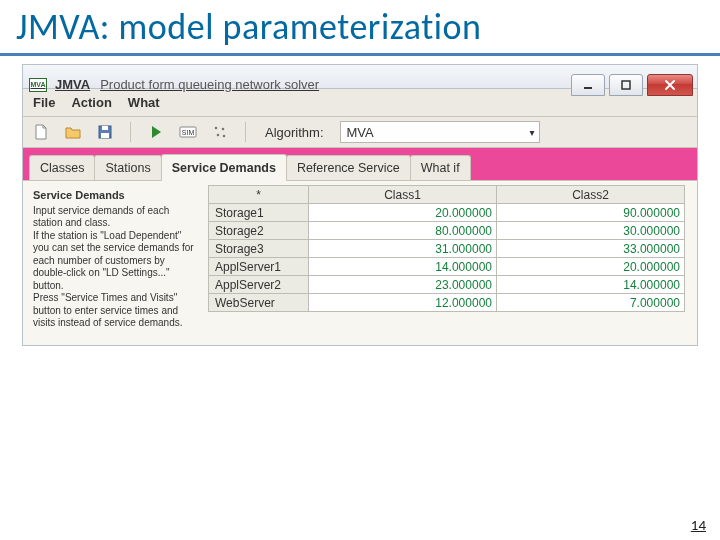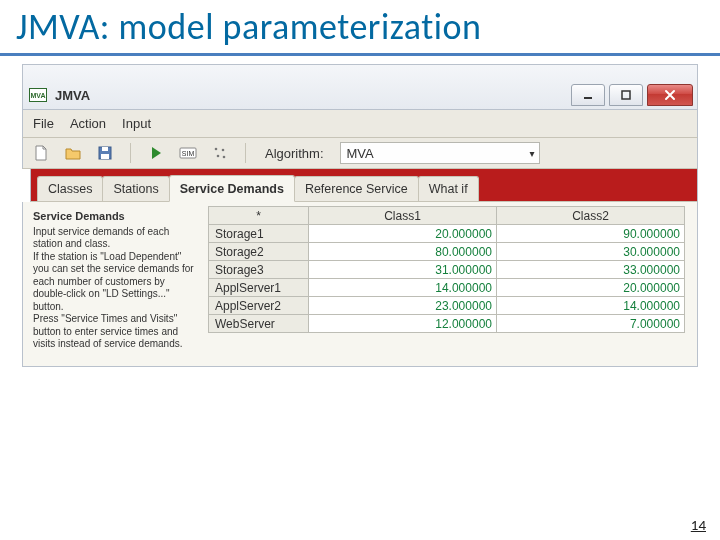--- a/index.html
+++ b/index.html
@@ -29,25 +29,26 @@
     margin: 6px 22px 0 22px;
     border: none;
   }
   
   .titlebar {
     display: flex;
     align-items: center;
     background: linear-gradient(#f4f6f9, #e6eaf0);
     border: 1px solid #b9c1cc;
     border-bottom: 1px solid #b9c1cc;
-    height: 46px;
+    height: 25px;
     font-family: "Segoe UI", Tahoma, Arial, sans-serif;
     font-size: 13px;
     color: #333;
     padding: 16px 4px 0 6px;
+    text-decoration: underline;
   }
   .app-icon {
     width: 18px; height: 14px;
     background: #fff;
     border: 1px solid #2d6a2d;
     margin-right: 8px;
     display: flex; align-items: center; justify-content: center;
     font-size: 7px; font-weight: bold; color: #2d6a2d;
     font-family: Arial, sans-serif;
   }
@@ -74,21 +75,21 @@
   
   .menubar {
     display:flex; gap:16px;
     background:#eceae2;
     border-left:1px solid #b9c1cc; border-right:1px solid #b9c1cc;
     border-bottom:1px solid #c7c4b7;
     padding:6px 10px;
     font-family:"Segoe UI",Tahoma,Arial,sans-serif;
     font-size:13px; color:#333;
   }
-  .menuitem { cursor:default; }
+  .menuitem { cursor:default;font-weight:bold; }
 
   
   .toolbar {
     display:flex; align-items:center; gap:12px;
     background:#eceae2;
     border-left:1px solid #b9c1cc; border-right:1px solid #b9c1cc;
     border-bottom:1px solid #c7c4b7;
     padding:4px 8px;
     font-family:"Segoe UI",Tahoma,Arial,sans-serif;
     font-size:13px;
@@ -107,28 +108,27 @@
     height:22px; width:200px;
     display:flex; align-items:center; justify-content:space-between;
     padding:0 4px 0 6px;
     font-size:13px; color:#333;
   }
   .algo-select .chev { font-size:10px; color:#333; }
 
   
   .tabstrip {
     display:flex; align-items:flex-end;
-    background:#b91c1c;
+    background:#ec4899;
     border-left:1px solid #b9c1cc; border-right:1px solid #b9c1cc;
     padding:6px 6px 0 6px;
     font-family:"Segoe UI",Tahoma,Arial,sans-serif;
     font-size:12.5px;
     border-bottom:1px solid #c7c4b7;
     gap:0;
-    margin-left:8px;
   }
   .tab {
     padding:5px 10px 5px 10px;
     border:1px solid #c7c4b7;
     border-bottom:none;
     background:#eceae2;
     color:#333;
     position:relative;
     border-top-left-radius:3px;
     border-top-right-radius:3px;
@@ -205,20 +205,21 @@
 <body>
 
 <div class="slide-title">JMVA: model parameterization</div>
 <div class="slide-rule"></div>
 
 <div class="shot">
 
   <div class="titlebar">
     <div class="app-icon">MVA</div>
     <span class="title-strong">JMVA</span>
+    <span class="title-sub">Product form queueing network solver</span>
     <span class="title-spacer"></span>
     <div class="winbtns">
       <div class="winbtn">
         <svg width="12" height="12" viewBox="0 0 12 12">
             <rect x="2" y="8" width="8" height="2" fill="#333"></rect>
           </svg>
       </div>
       <div class="winbtn">
         <svg width="12" height="12" viewBox="0 0 12 12">
             <rect x="2" y="2" width="8" height="8" fill="none" stroke="#333" stroke-width="1.5"></rect>
@@ -228,21 +229,21 @@
         <svg width="14" height="14" viewBox="0 0 14 14">
             <path d="M3 3 L11 11 M11 3 L3 11" stroke="#fff" stroke-width="2" stroke-linecap="round"></path>
           </svg>
       </div>
     </div>
   </div>
 
   <div class="menubar">
     <span class="menuitem">File</span>
     <span class="menuitem">Action</span>
-    <span class="menuitem">Input</span>
+    <span class="menuitem">What</span>
   </div>
 
   <div class="toolbar">
     <div class="tbtn">
       <svg width="14" height="16" viewBox="0 0 14 16">
           <path d="M2 1h7l3 3v11H2z" fill="#fff" stroke="#888"></path>
           <path d="M9 1v3h3" fill="none" stroke="#888"></path>
         </svg>
     </div>
     <div class="tbtn">

